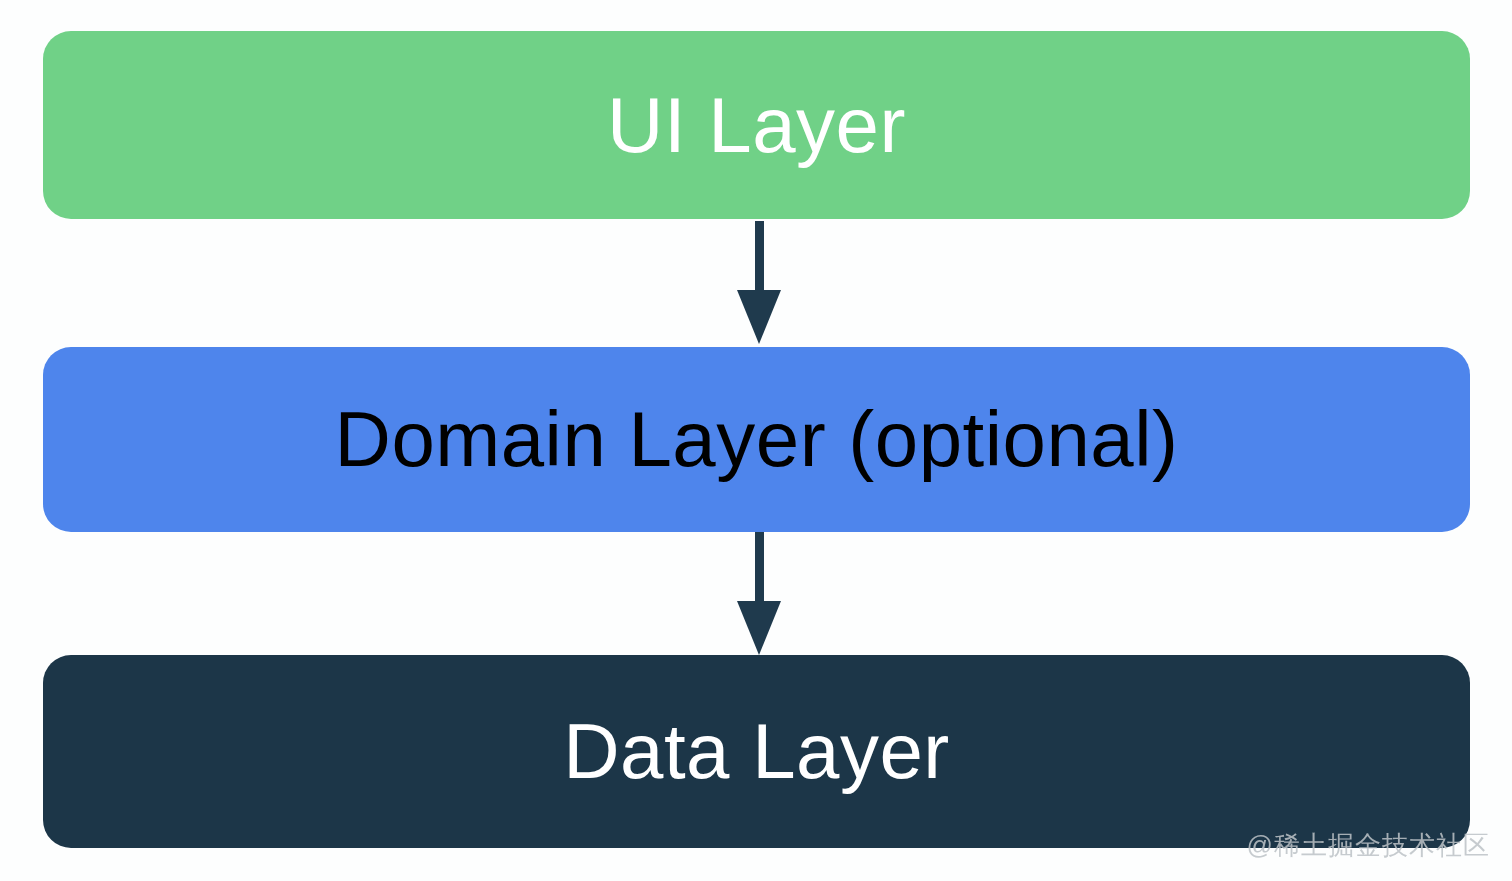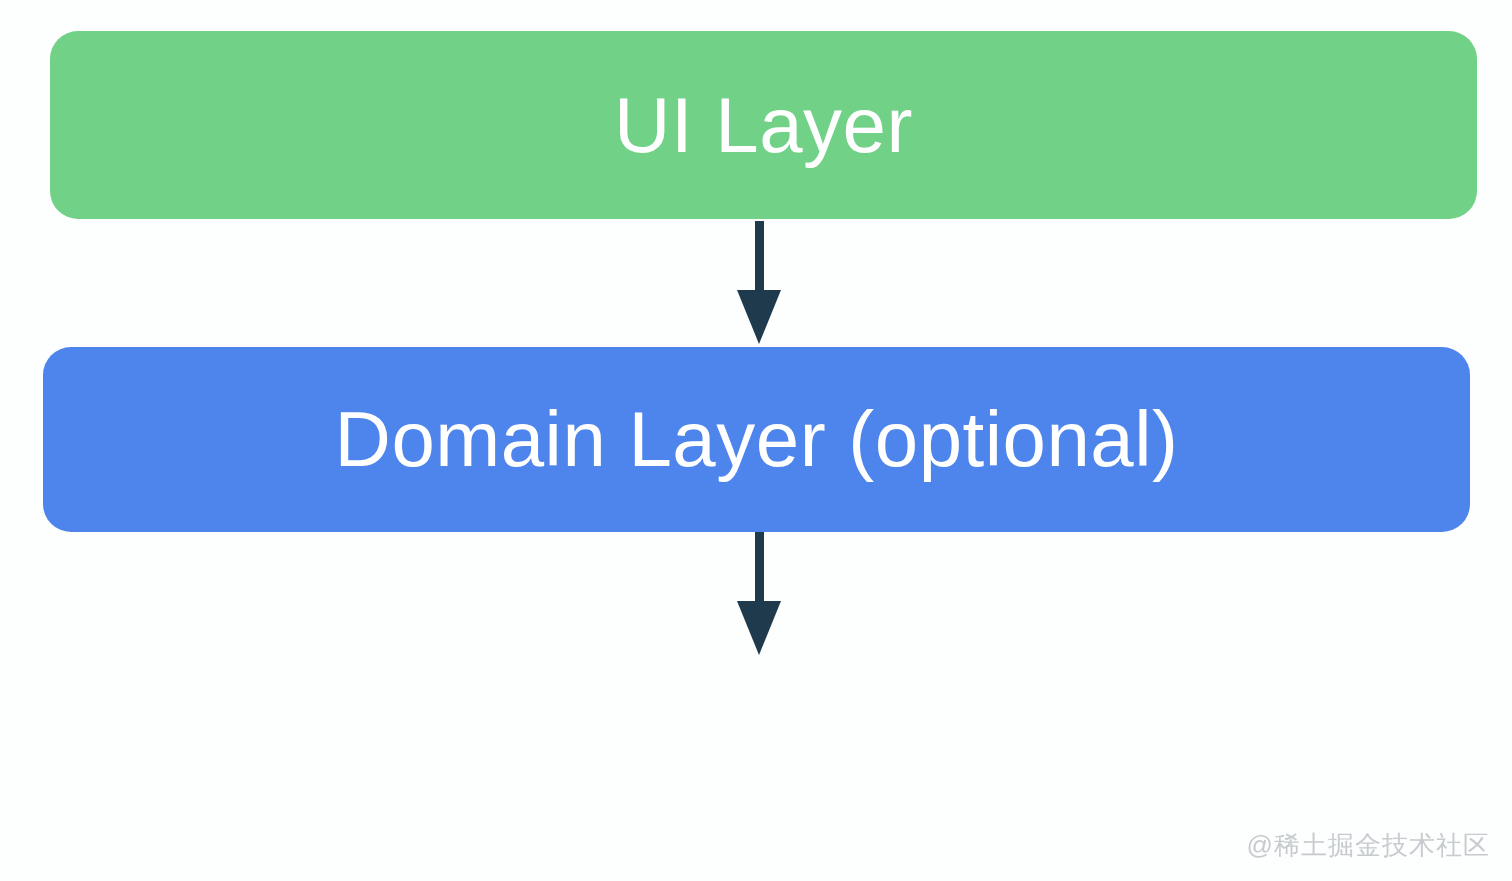--- a/index.html
+++ b/index.html
@@ -23,21 +23,21 @@
     display: flex;
     align-items: center;
     justify-content: center;
   }
   .node-label {
     font-size: 78px;
     font-weight: 400;
     letter-spacing: 0.5px;
     white-space: nowrap;
   }
-  .node-ui     { top: 31px;  height: 188px; margin-left: 7px; }
+  .node-ui     { top: 31px;  height: 188px; }
   .node-domain { top: 347px; height: 185px; }
   .node-data   { top: 655px; height: 193px; }
 
   .arrow {
     position: absolute;
     left: 737px;
     width: 44px;
     display: flex;
     flex-direction: column;
     align-items: center;
@@ -74,25 +74,28 @@
 
   <div class="node node-ui" style="background: rgb(112, 209, 135); color: rgb(255, 255, 255);">
     <span class="node-label">UI Layer</span>
   </div>
 
   <div class="arrow arrow-1">
     <div class="arrow-shaft" style="background: rgb(31, 58, 77);"></div>
     <div class="arrow-head" style="border-top-color: rgb(31, 58, 77);"></div>
   </div>
 
-  <div class="node node-domain" style="background: rgb(78, 133, 236); color: #ffffff;">
+  <div class="node node-domain" style="background: rgb(78, 133, 236); color: #000000;">
     <span class="node-label">Domain Layer (optional)</span>
   </div>
 
   <div class="arrow arrow-2">
     <div class="arrow-shaft" style="background: rgb(31, 58, 77);"></div>
     <div class="arrow-head" style="border-top-color: rgb(31, 58, 77);"></div>
   </div>
 
+  <div class="node node-data" style="background: rgb(28, 54, 72); color: rgb(255, 255, 255);">
+    <span class="node-label">Data Layer</span>
+  </div>
 
   <div class="watermark" style="color: rgb(189, 195, 199);">@稀土掘金技术社区</div>
 
 </div>
 
 </body></html>

